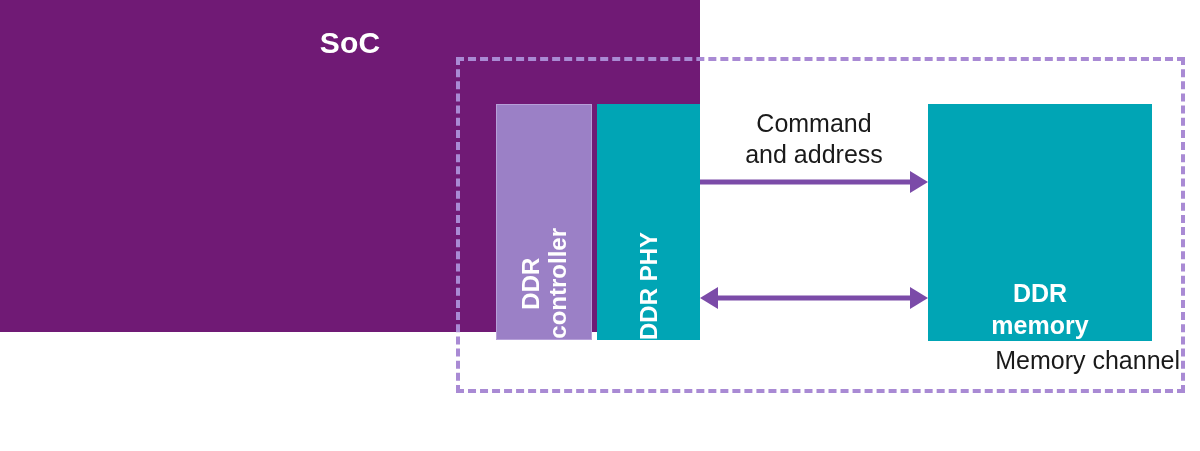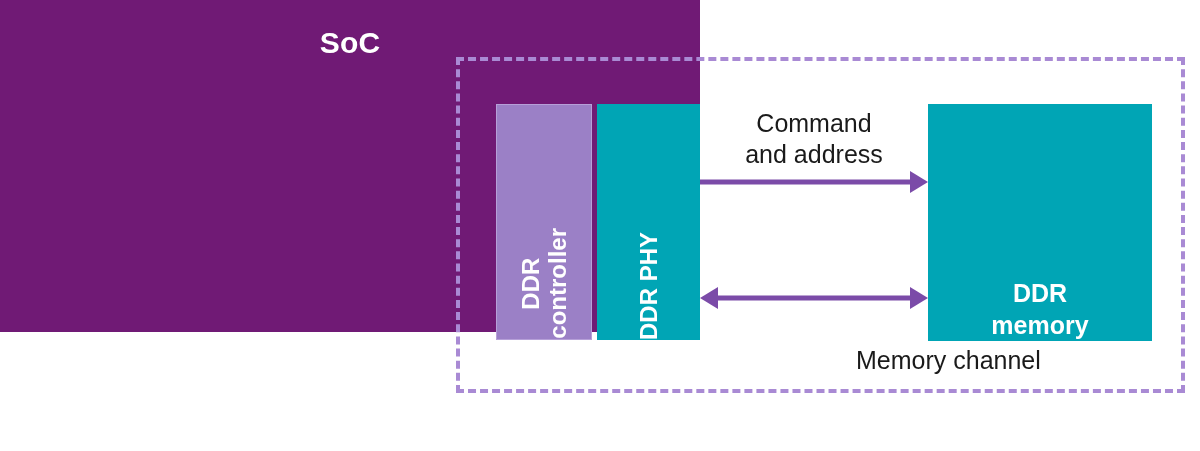--- a/index.html
+++ b/index.html
@@ -131,24 +131,24 @@
     left: 700px;
     top: 108px;
     width: 228px;
   }
   #data-label {
     left: 700px;
     top: 255px;
     width: 228px;
   }
   #memory-channel-label {
-    left: 856px;
+    left: 900px;
     top: 345px;
     width: 280px;
-    text-align: left;
+    text-align: right;
   }
 </style>
 </head>
 <body>
 
 <div id="canvas">
 
   <div id="soc-panel">
     <div id="soc-title">SoC</div>
   </div>

